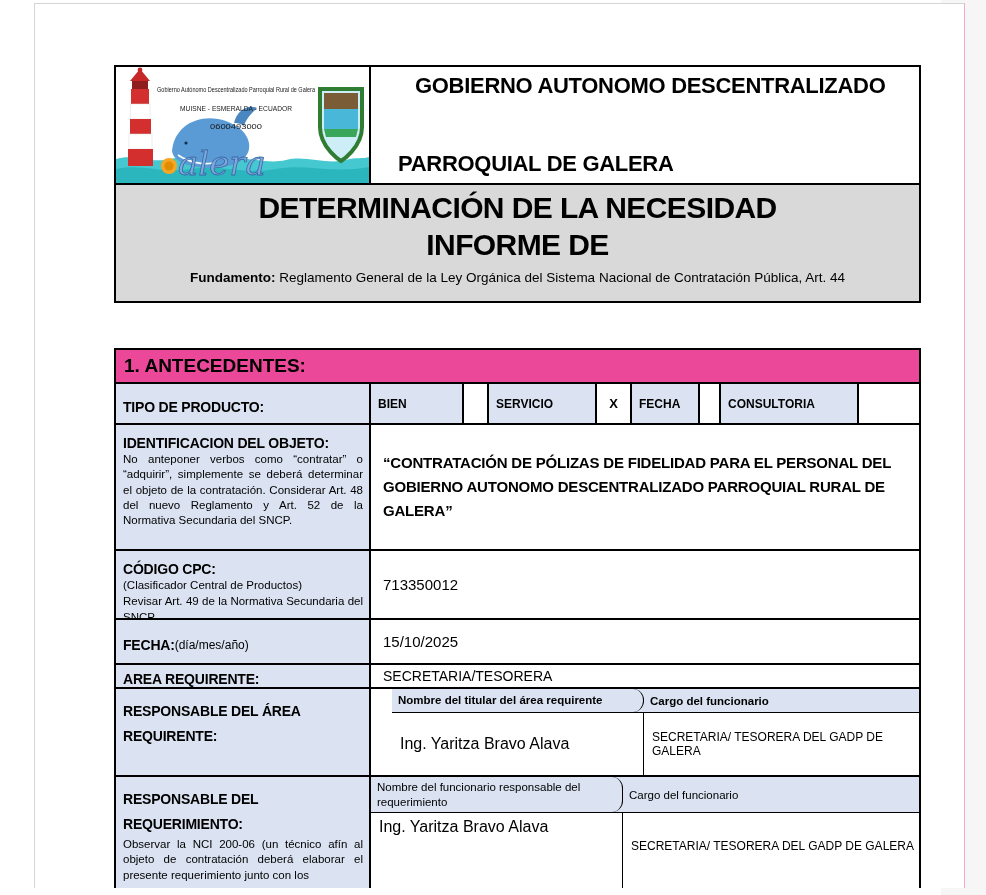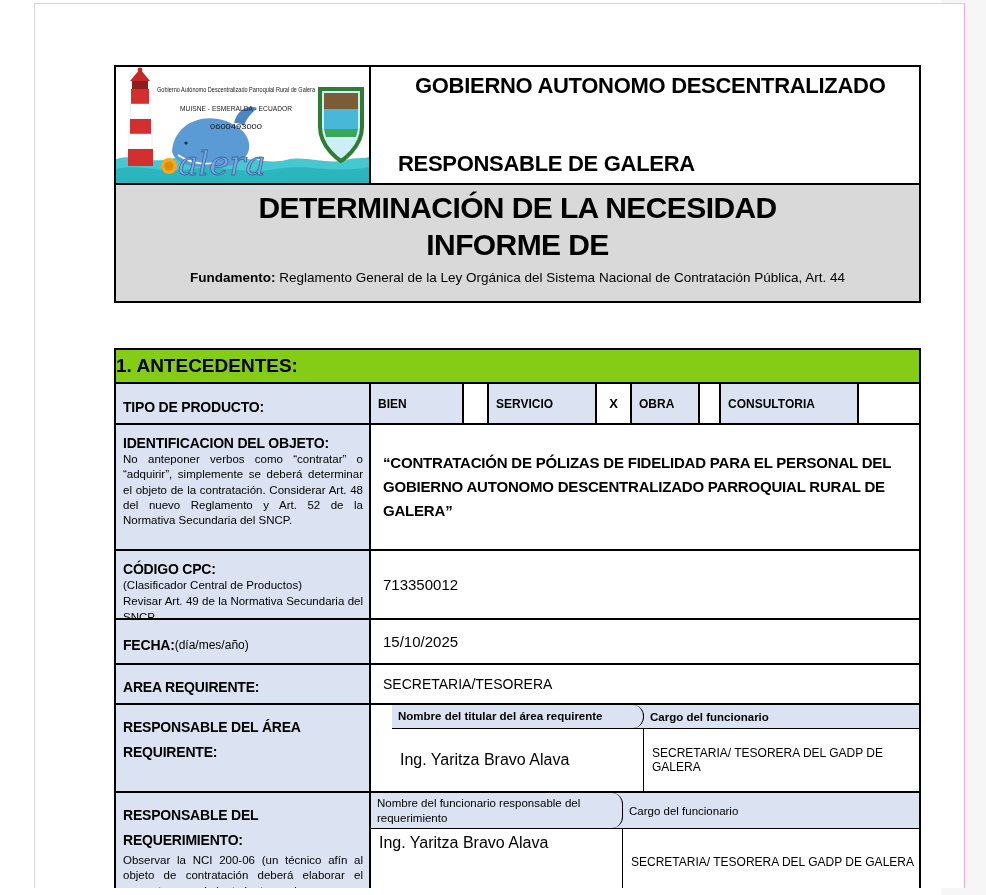--- a/index.html
+++ b/index.html
@@ -42,22 +42,22 @@
   .fundamento .b { font-weight:bold; }
 
   .gap { height:45px; }
 
   
   .main-table { width:807px; border:2px solid #000; }
   .row { display:flex; border-bottom:2px solid #000; }
   .row:last-child { border-bottom:0; }
 
   .section-row {
-    height:34px; background:#84cc16; display:flex; align-items:center;
-    font-size:19px; font-weight:bold; 
+    height:34px; background:#ec4899; display:flex; align-items:center;
+    font-size:19px; font-weight:bold; padding-left:8px;
   }
 
   .label-cell {
     flex:0 0 255px; border-right:2px solid #000; background:#dbe3f2;
     padding:10px 6px 4px 7px;
   }
   .label-cell.vcenter { display:flex; align-items:center; }
   .label-title { font-size:14px; font-weight:bold; letter-spacing:-0.2px; }
   .label-title.tall { line-height:1.75; }
   .label-note { font-size:11.5px; line-height:1.33; text-align:justify; margin-top:1px; }
@@ -85,21 +85,21 @@
     flex:1; background:#fff; display:flex; align-items:center;
     padding:6px 10px 6px 12px; font-size:15px; font-weight:bold; line-height:1.6;
     letter-spacing:-0.2px;
   }
   .row-cpc { height:69px; }
   .value-plain {
     flex:1; background:#fff; display:flex; align-items:center;
     padding-left:12px; font-size:15px;
   }
   .row-fecha { height:45px; }
-  .row-area { height:40px; }
+  .row-area { height:24px; }
   .row-area .value-plain { font-size:14px; }
 
   
   .row-resp-area { height:88px;gap:21px; }
   .row-resp-req { height:130px; border-bottom:0; }
   .sub { flex:1; display:flex; flex-direction:column; background:#fff; }
   .sub-header { display:flex; background:#dbe3f2; border-bottom:1px solid #000; }
   .sub-header.h1 { flex:0 0 24px; }
   .sub-header.h2 { flex:0 0 36px; }
   .sub-h-name {
@@ -164,21 +164,21 @@
           </g>
 
           <text x="120" y="25" font-size="7" fill="#1a1a1a" text-anchor="middle" textLength="158" lengthAdjust="spacingAndGlyphs">Gobierno Autónomo Descentralizado Parroquial Rural de Galera</text>
           <text x="120" y="44" font-size="7.5" fill="#1a1a1a" text-anchor="middle" textLength="112" lengthAdjust="spacingAndGlyphs">MUISNE - ESMERALDA - ECUADOR</text>
           <text x="120" y="62" font-size="7.5" fill="#1a1a1a" text-anchor="middle" textLength="52" lengthAdjust="spacingAndGlyphs">0600493000</text>
           <text x="62" y="108" font-size="34" font-style="italic" fill="#7ea8d8" stroke="#3668a8" stroke-width="0.8" font-family="'DejaVu Serif',serif">alera</text>
         </svg>
       </div>
       <div class="org-cell">
         <div class="org-line1">GOBIERNO AUTONOMO DESCENTRALIZADO</div>
-        <div class="org-line2">RESPONSABLE DE GALERA</div>
+        <div class="org-line2">PARROQUIAL DE GALERA</div>
       </div>
     </div>
 
     <div class="title-band">
       <div class="band-line">DETERMINACIÓN DE LA NECESIDAD</div>
       <div class="band-line">INFORME DE</div>
       <div class="fundamento"><span class="b">Fundamento:</span><span> Reglamento General de la Ley Orgánica del Sistema Nacional de Contratación Pública, Art. 44</span></div>
     </div>
 
     <div class="gap"></div>
@@ -195,21 +195,21 @@
         </div>
         <div class="opt w-bien">
             <span>BIEN</span>
           </div>
         <div class="mark w-m1"></div>
         <div class="opt w-serv">
             <span>SERVICIO</span>
           </div>
         <div class="mark w-m2">X</div>
         <div class="opt w-obra">
-            <span>OBRA</span>
+            <span>FECHA</span>
           </div>
         <div class="mark w-m3"></div>
         <div class="opt w-cons">
             <span>CONSULTORIA</span>
           </div>
         <div class="mark w-m4 last"></div>
       </div>
 
       <div class="row row-ident">
         <div class="label-cell">

